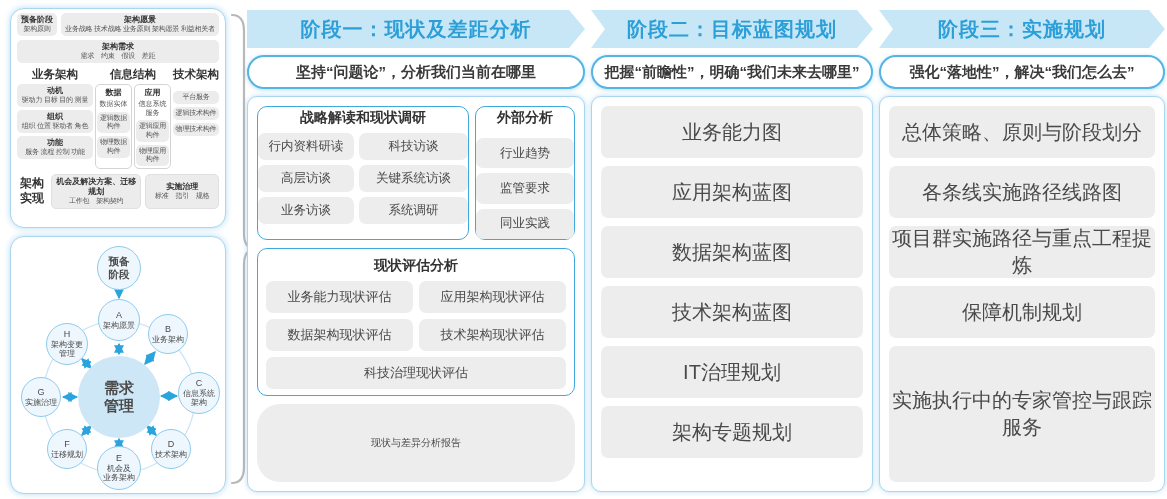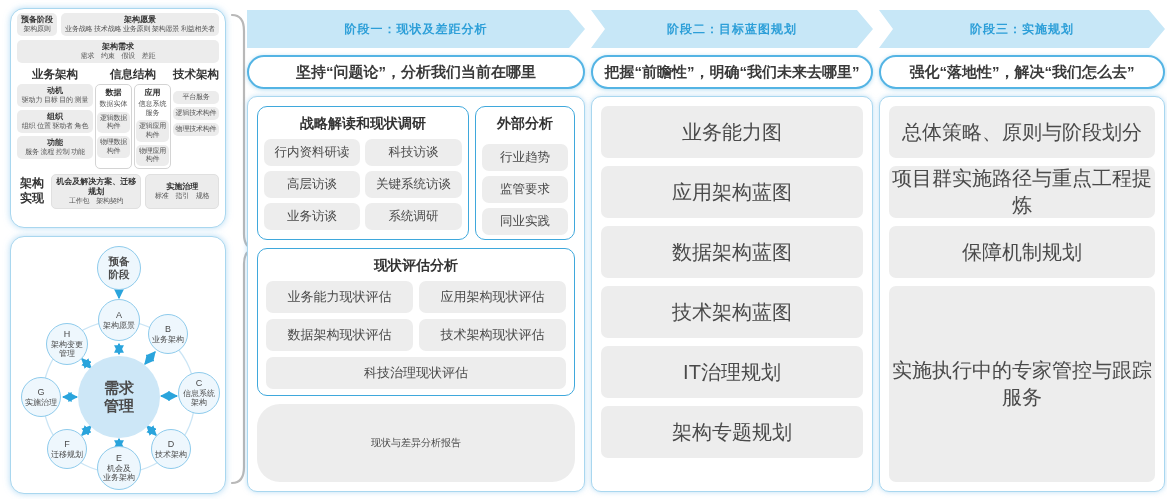--- a/index.html
+++ b/index.html
@@ -52,33 +52,33 @@
 
   
   #brace{position:absolute;left:226px;top:13px;}
 
   
   .phase{position:absolute;top:10px;}
   #phase1{left:247px;width:338px;}
   #phase2{left:591px;width:282px;}
   #phase3{left:879px;width:286px;}
   .band{height:38px;background:#c7e7f7;display:flex;align-items:center;justify-content:center;
-        font-weight:bold;font-size:12px;letter-spacing:1px;color:#2d9fd8;
+        font-weight:bold;font-size:20px;letter-spacing:1px;color:#2d9fd8;
         clip-path:polygon(0 0,calc(100% - 16px) 0,100% 50%,calc(100% - 16px) 100%,0 100%);}
   .band.notch{clip-path:polygon(0 0,calc(100% - 16px) 0,100% 50%,calc(100% - 16px) 100%,0 100%,14px 50%);}
   .subtitle{margin-top:7px;height:34px;background:#fff;border:2px solid #54b4e4;border-radius:17px;
             display:flex;align-items:center;justify-content:center;font-weight:bold;font-size:15px;color:#3a3a3a;
             box-shadow:0 1px 4px rgba(41,157,217,.35);}
   .content{margin-top:7px;height:396px;background:#fff;border:1.5px solid #a9d7ef;border-radius:10px;
            padding:9px;box-shadow:0 0 5px rgba(120,190,235,.5);display:flex;flex-direction:column;}
   .gray-item{background:#ededed;border-radius:7px;color:#4a4a4a;display:flex;align-items:center;justify-content:center;text-align:center;}
 
   
   .p1row{display:flex;gap:6px;}
-  .group{border:1.5px solid #3fa8dc;border-radius:10px;padding:6px;background:#fff;}
+  .group{border:1.5px solid #3fa8dc;border-radius:10px;padding:0;background:#fff;}
   .group .gtitle{font-weight:bold;font-size:14px;color:#333;text-align:center;margin:2px 0 6px;}
   #group-research{width:212px;height:134px;}
   #group-external{flex:1;height:134px;display:flex;flex-direction:column;}
   .g2col{display:grid;grid-template-columns:96px 1fr;gap:5px;}
   .g2col .gray-item,#group-external .gray-item{font-size:12.5px;padding:5px 2px;}
   #group-external .gray-item{margin-top:5px;flex:1;}
   #group-assess{margin-top:8px;padding:6px 8px;}
   #group-assess .agrid{display:grid;grid-template-columns:1fr 1fr;gap:6px;}
   #group-assess .gray-item{font-size:13px;padding:7px 2px;}
   #group-assess .span2{grid-column:1 / span 2;}
@@ -285,18 +285,19 @@
     </div>
   </div>
 </div>
 
 <div class="phase" id="phase3">
   <div class="band notch">阶段三：实施规划</div>
   <div class="subtitle">强化“落地性”，解决“我们怎么去”</div>
   <div class="content">
     <div class="stack">
       <div class="gray-item">总体策略、原则与阶段划分</div>
+      <div class="gray-item">各条线实施路径线路图</div>
       <div class="gray-item">项目群实施路径与重点工程提炼</div>
       <div class="gray-item">保障机制规划</div>
       <div class="gray-item tall">实施执行中的专家管控与跟踪服务</div>
     </div>
   </div>
 </div>
 
 </body></html>

